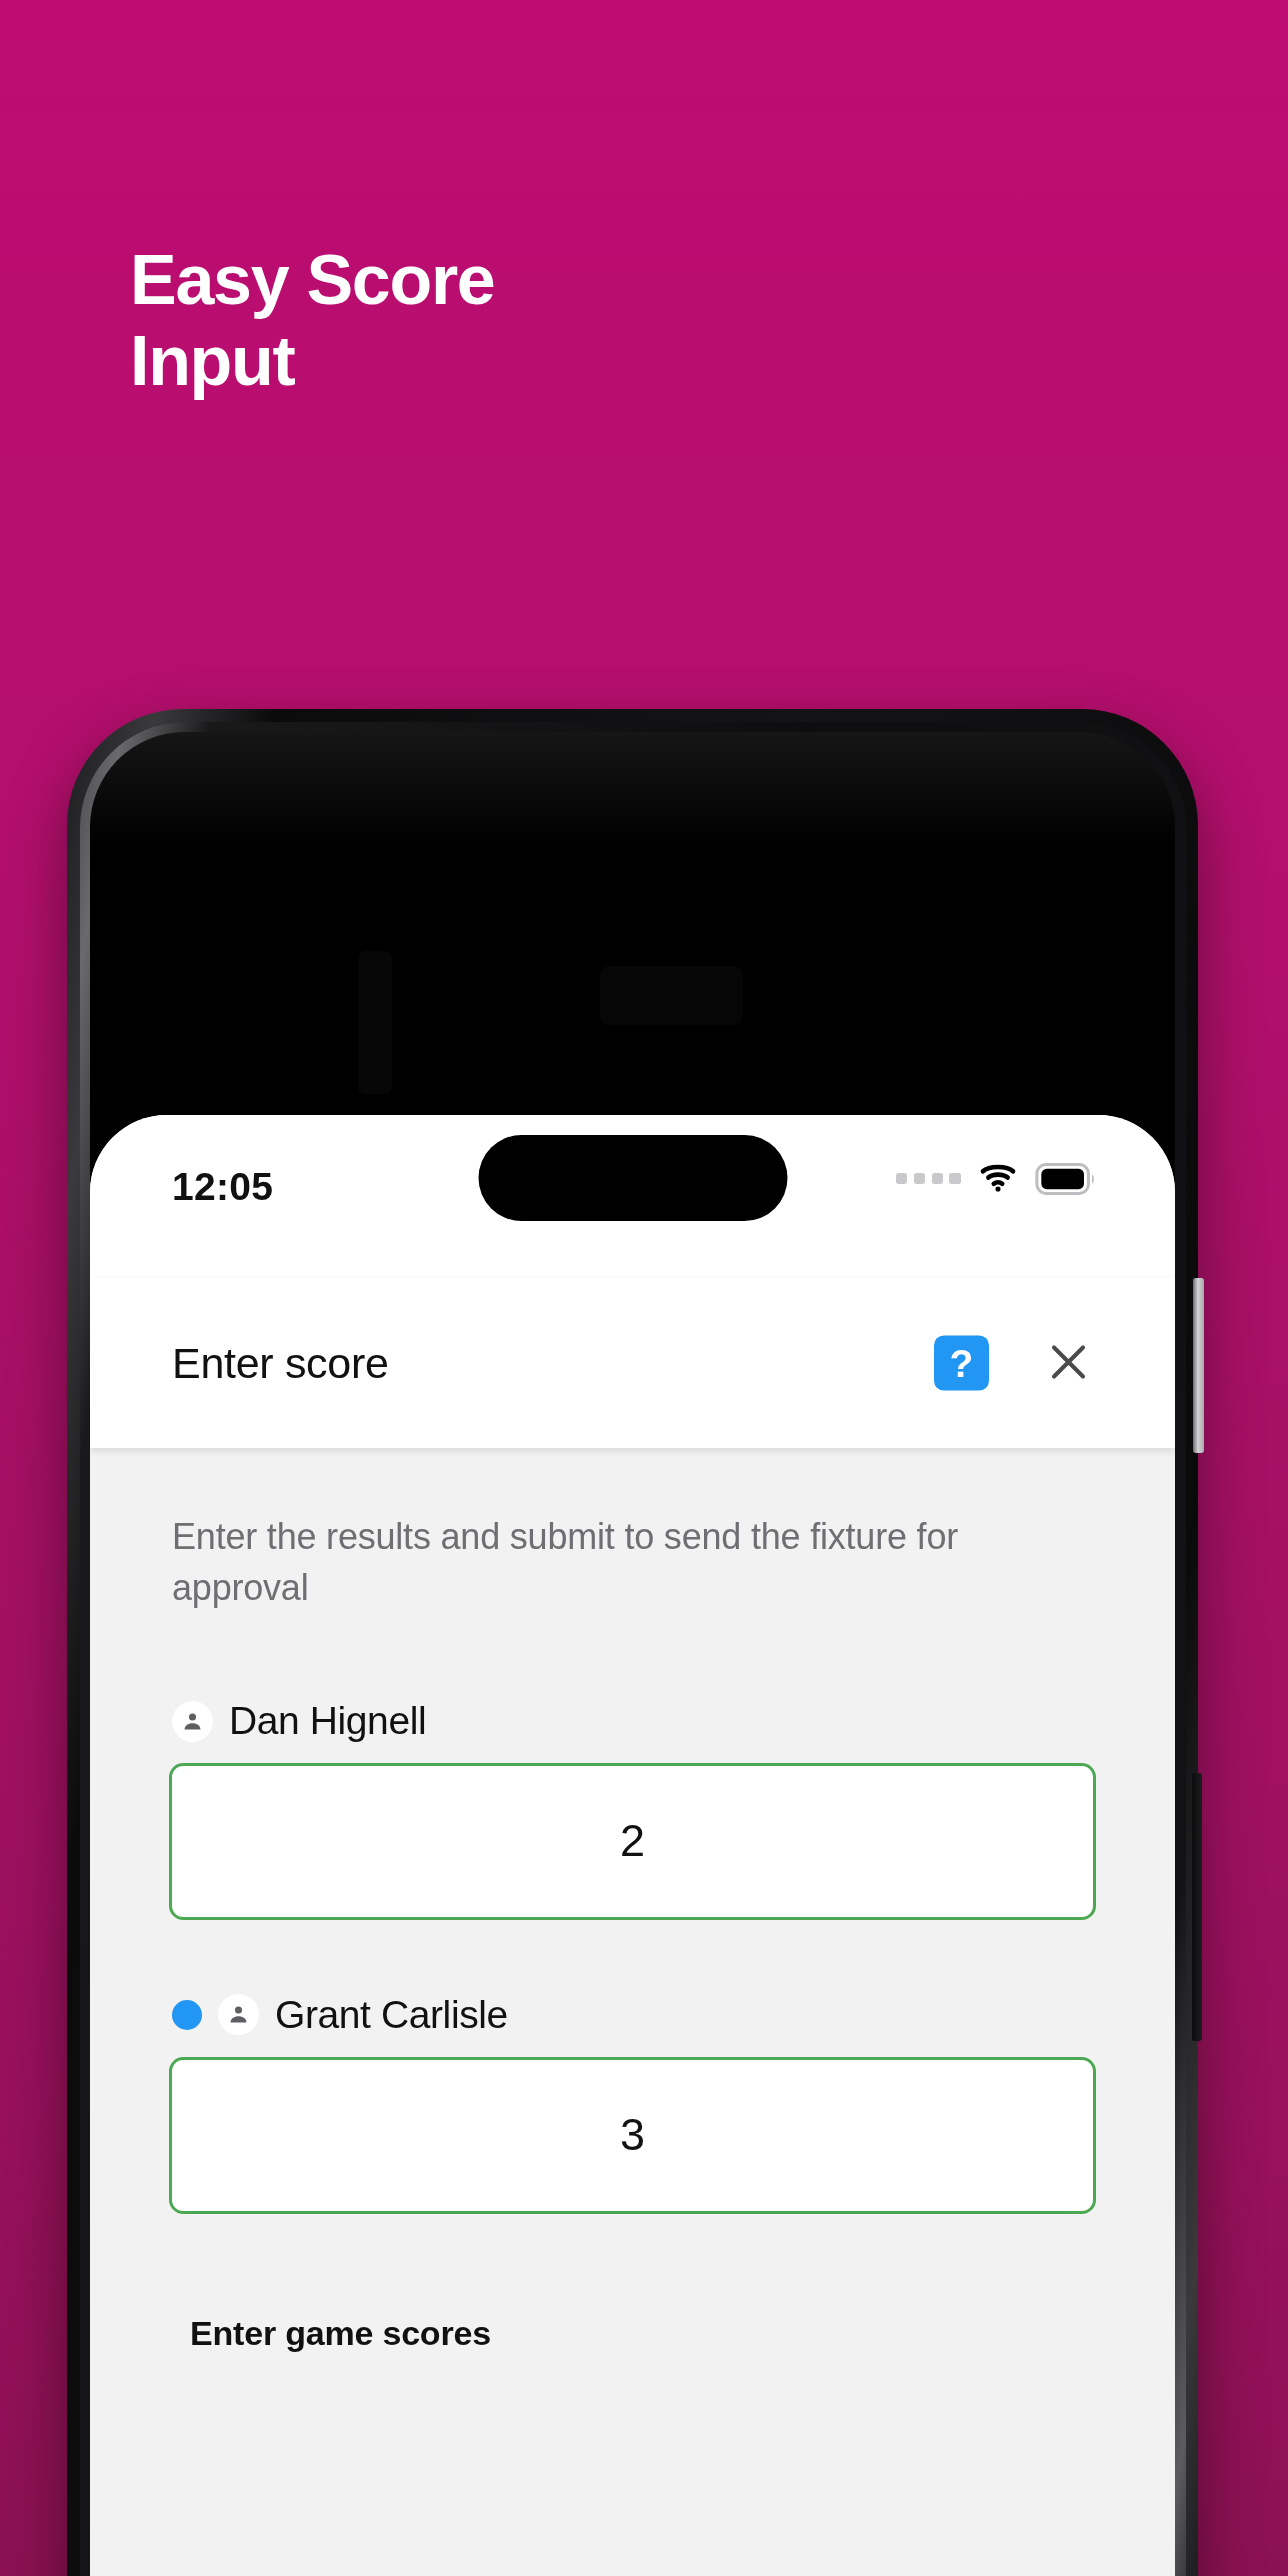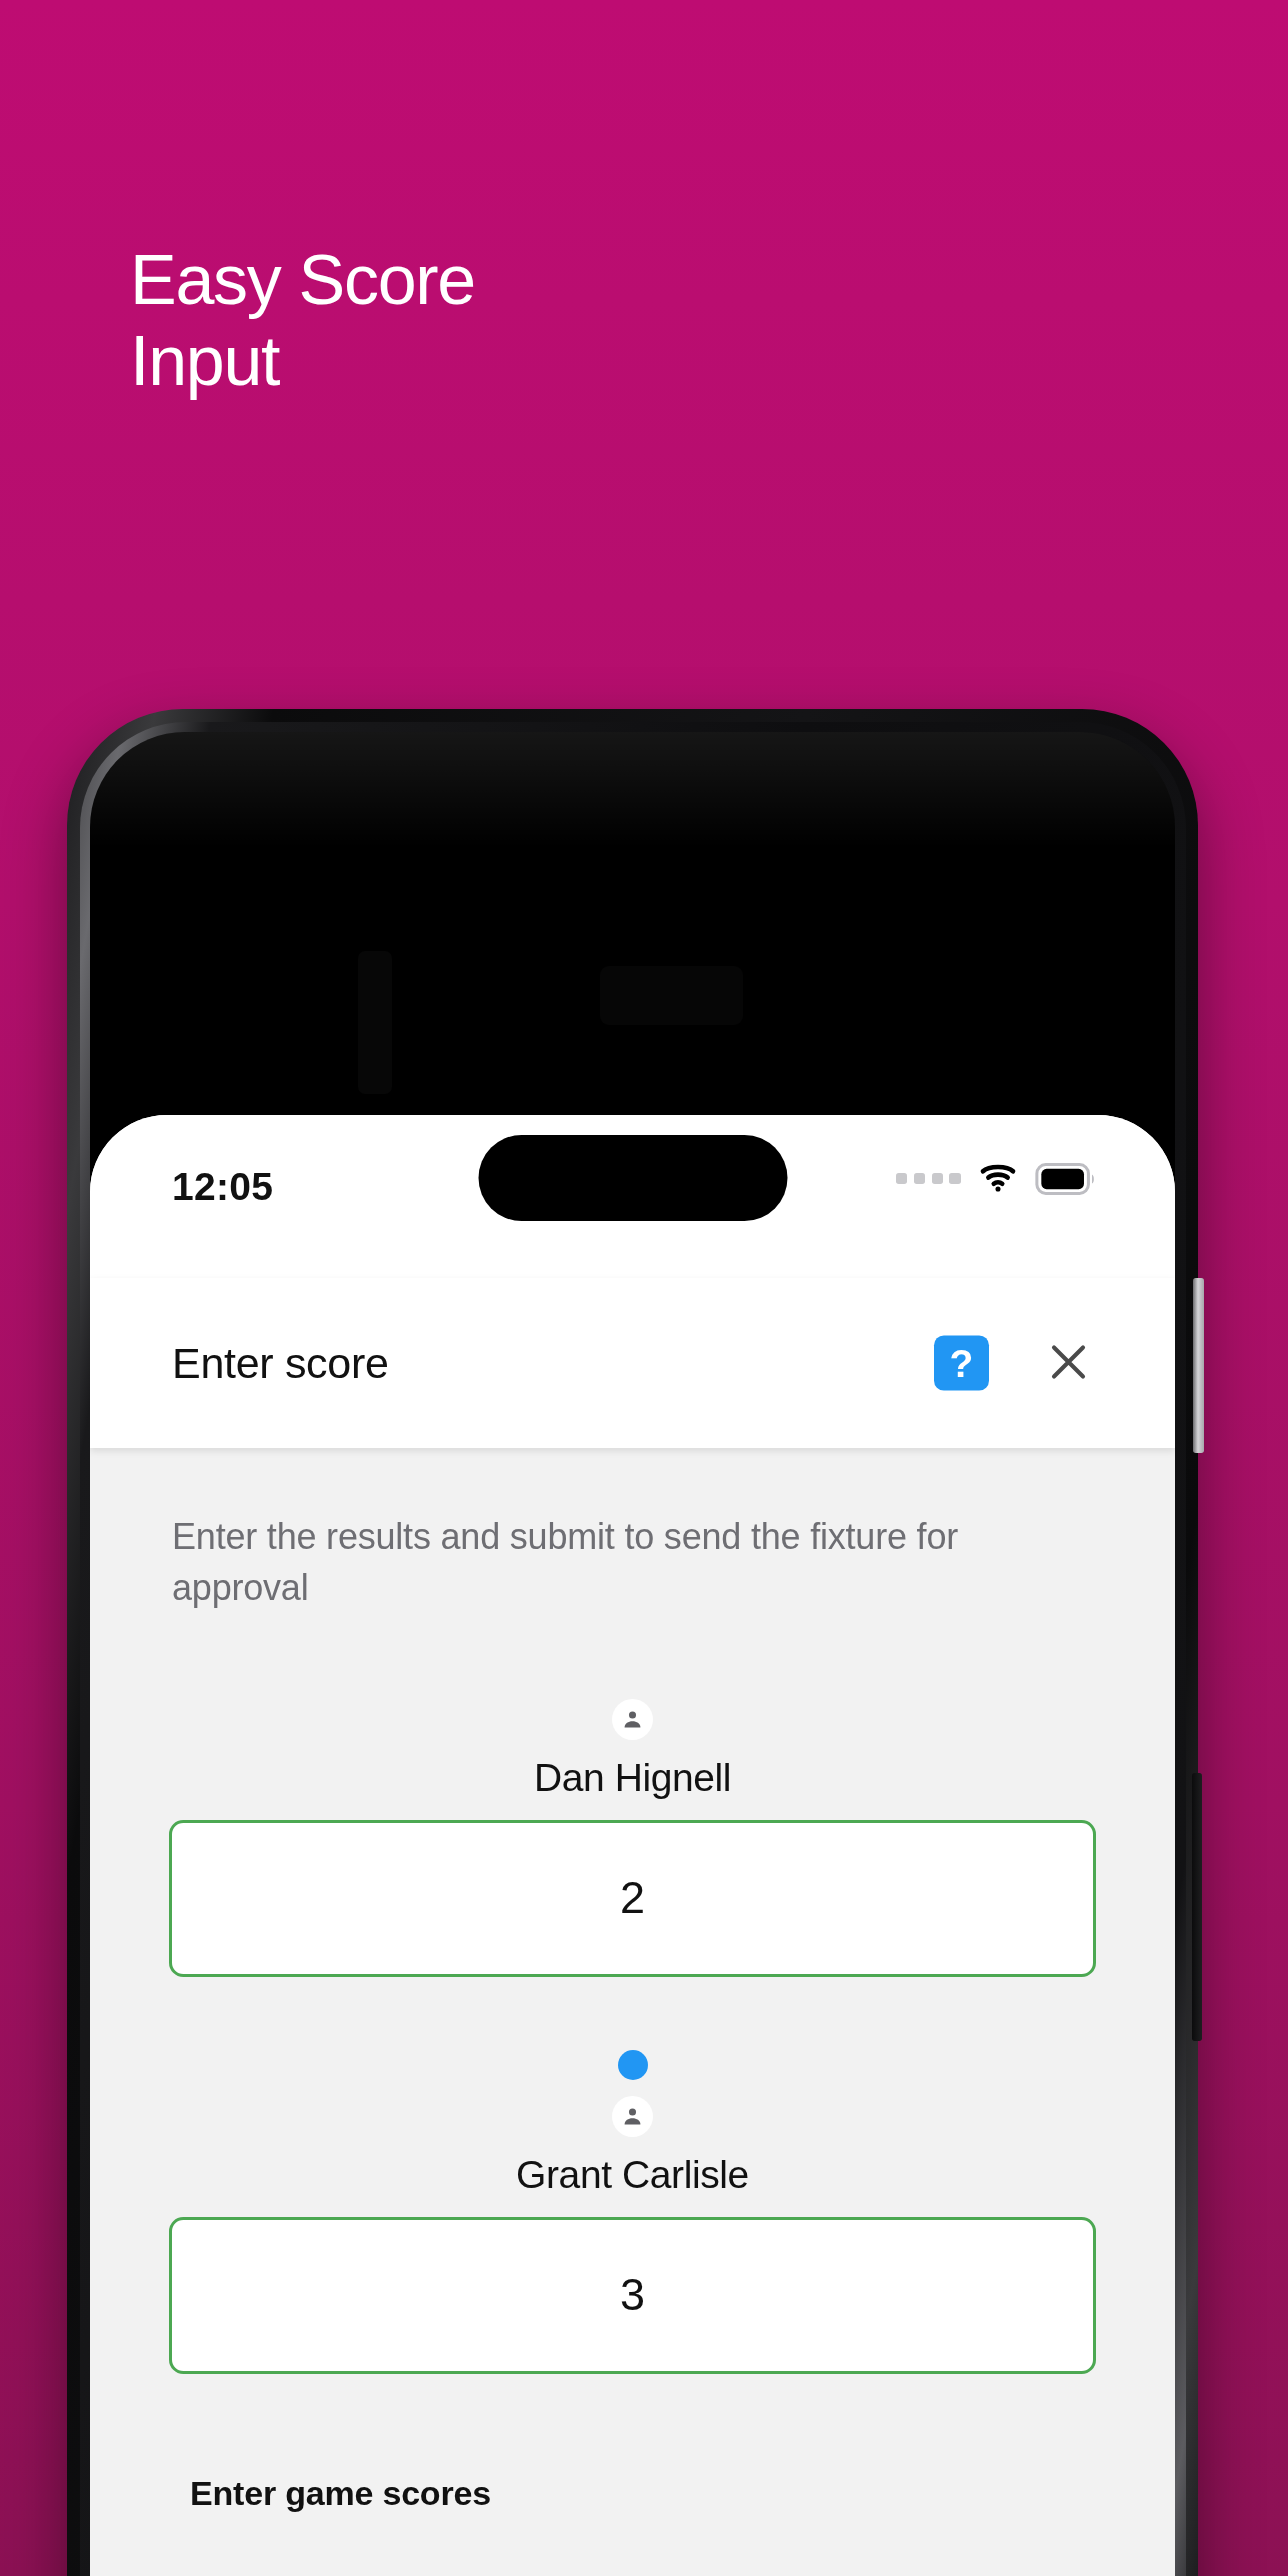--- a/index.html
+++ b/index.html
@@ -17,21 +17,21 @@
   }
 
   
   .headline {
     position:absolute;
     left:130px;
     top:240px;
     color:#ffffff;
     font-size:70px;
     line-height:1.16;
-    font-weight:400;
+    font-weight:700;
     letter-spacing:-1.3px;
     white-space:pre-line;
   }
 
   
   .phone {
     position:absolute;
     left:67px;
     top:709px;
     width:1131px;
@@ -218,21 +218,20 @@
     letter-spacing:-0.2px;
   }
 
   .player-block { margin-top:86px; }
 
   .player-row {
     display:flex;
     align-items:center;
     gap:16px;
     margin:0 82px 19.7px 82px;
-    flex-direction:column;
   }
 
   .turn-dot {
     width:30px; height:30px;
     border-radius:50%;
     background:#2196F3;
     flex:0 0 auto;
   }
 
   .avatar {

